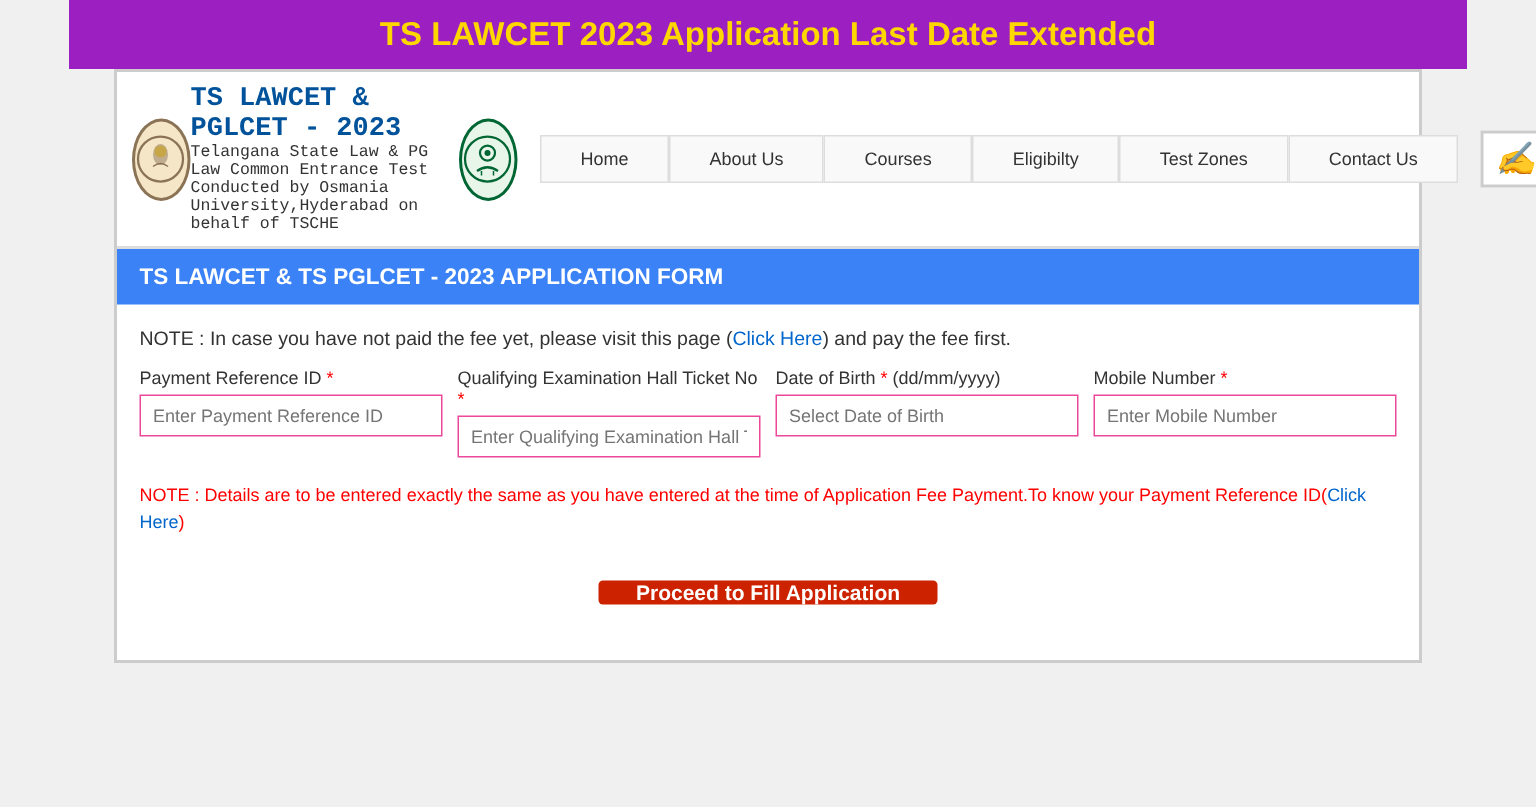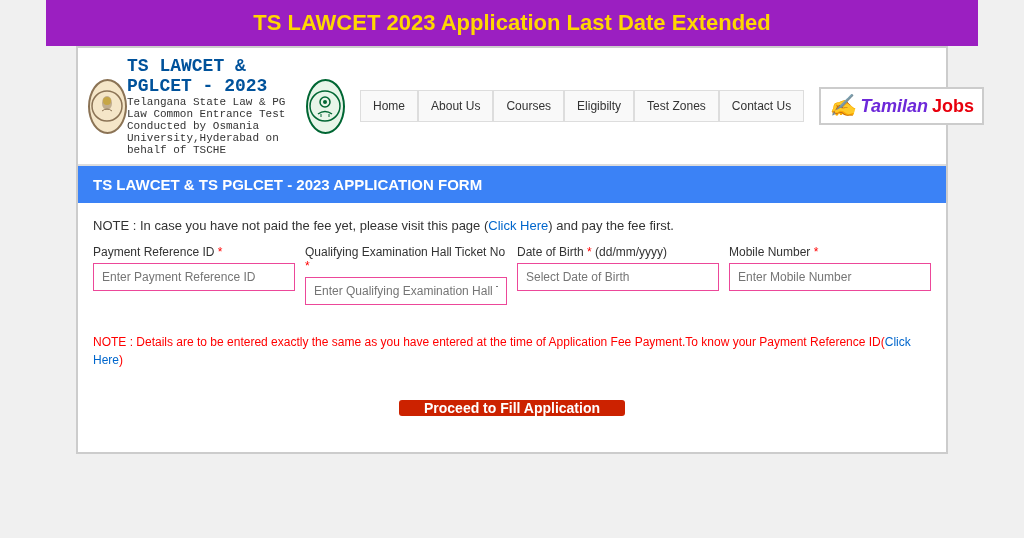--- a/index.html
+++ b/index.html
@@ -59,21 +59,21 @@
     .site-subtitle {
       color: #333;
       font-size: 11px;
     }
     .nav-menu {
       display: flex;
       align-items: center;
       gap: 0;
     }
     .nav-item {
-      padding: 8px 12px;
+      padding: 8px 26px;
       font-size: 12px;
       color: #333;
       border: 1px solid #ddd;
       cursor: pointer;
       background: #f9f9f9;
       white-space: nowrap;
     }
     .tamilan-jobs {
       margin-left: 15px;
       background: white;
@@ -113,21 +113,21 @@
       color: #333;
       margin-bottom: 12px;
     }
     .note-top .click-here {
       color: #0066cc;
       cursor: pointer;
     }
     .form-fields {
       display: flex;
       gap: 10px;
-      margin-bottom: 28px;
+      margin-bottom: 16px;
     }
     .field-group {
       flex: 1;
       display: flex;
       flex-direction: column;
       gap: 4px;
     }
     .field-label {
       font-size: 12px;
       color: #333;

